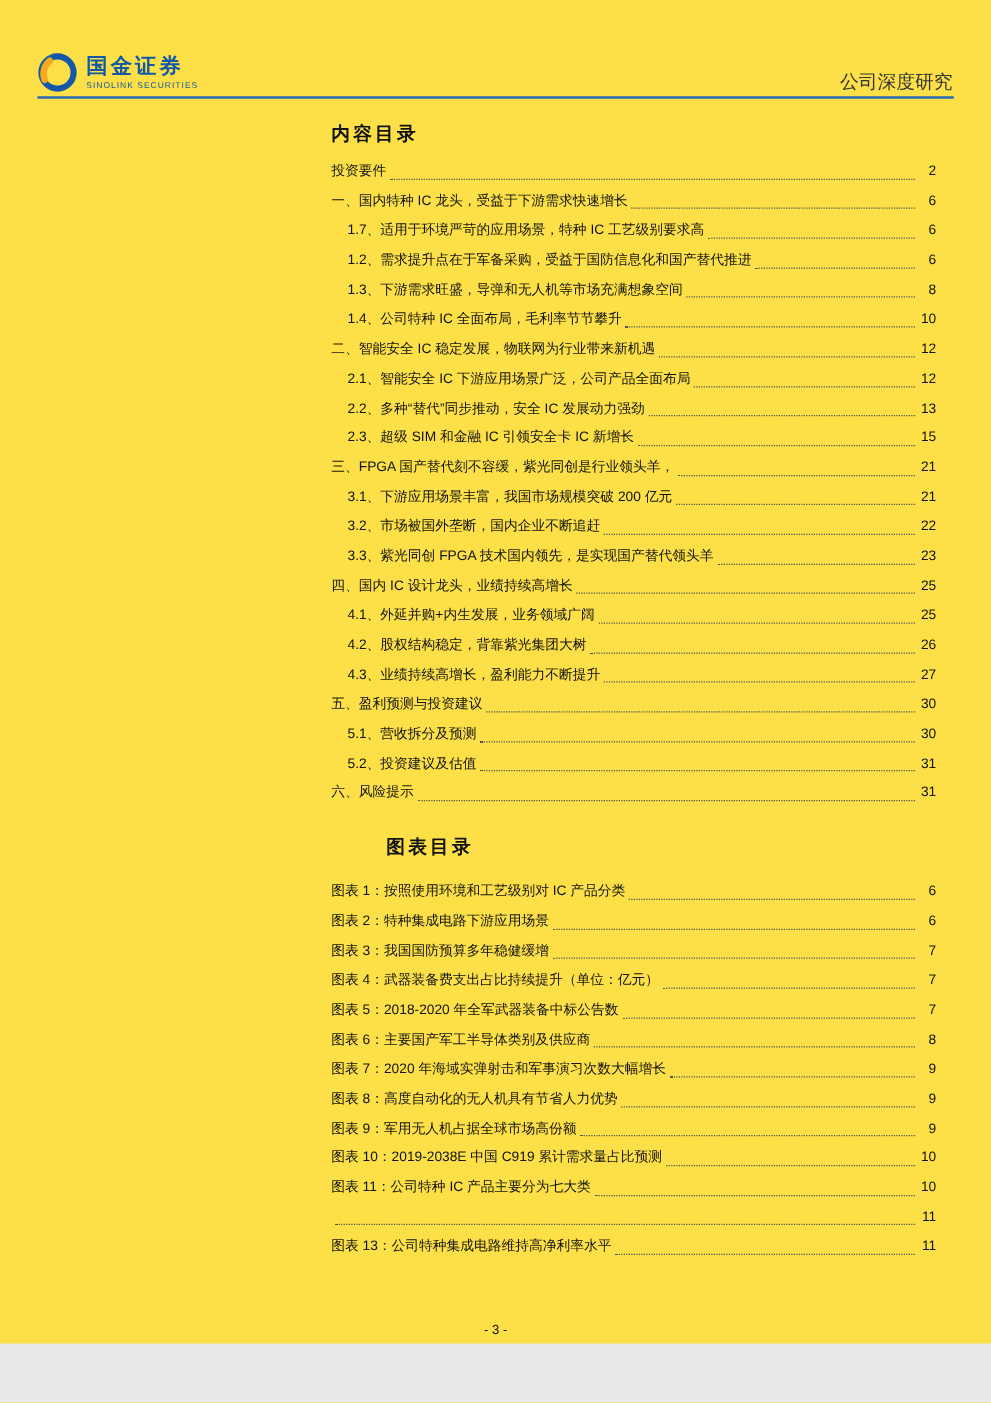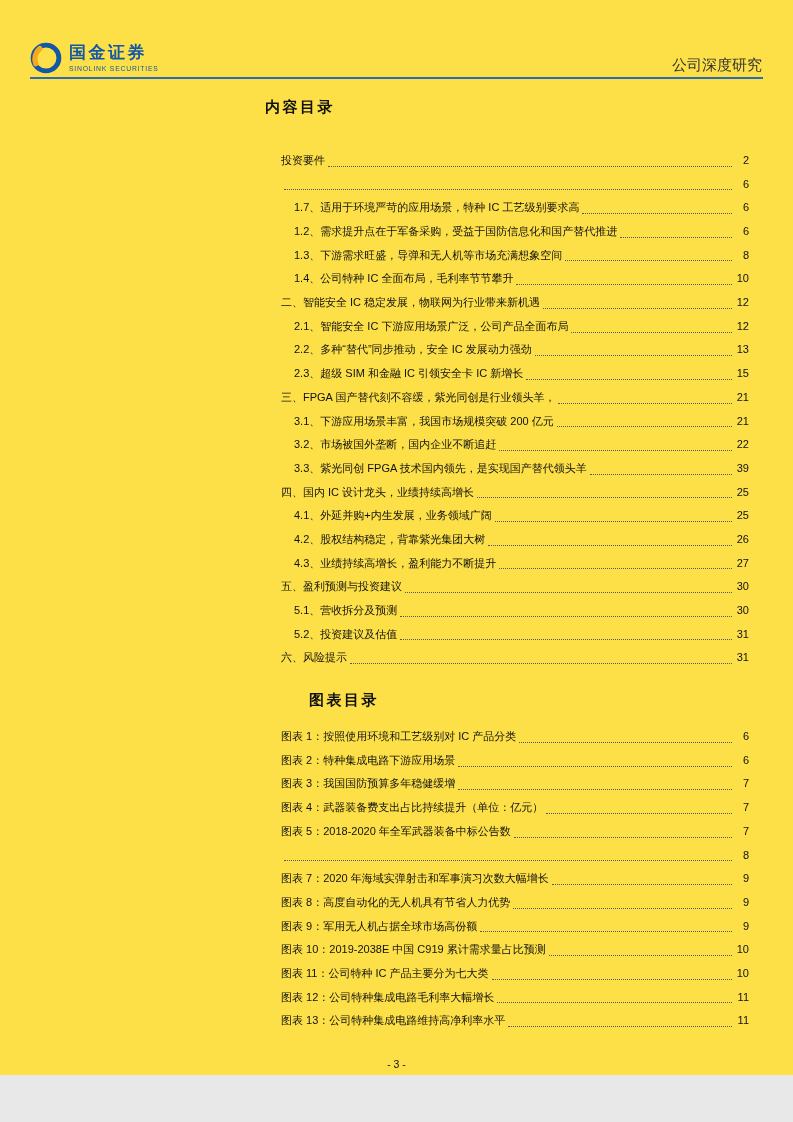--- a/index.html
+++ b/index.html
@@ -16,26 +16,26 @@
   .logo-ring { fill:none; stroke:var(--logo-blue,#1258A7); stroke-width:5.5; }
   .logo-swoosh { fill:none; stroke:var(--logo-yellow,#F7A81F); stroke-width:6; stroke-linecap:round; }
   .brand-text { display:flex; flex-direction:column; line-height:1.1; }
   .brand-cn { font-size:17px; font-weight:bold; color:var(--logo-blue,#1258A7); letter-spacing:2.5px; }
   .brand-en { font-size:6.8px; color:var(--logo-blue,#1258A7); letter-spacing:0.8px; margin-top:2px; }
   .report-type { position:absolute; right:31px; top:56px; font-size:15px; color:#333; }
   .header-line { position:absolute; left:30px; right:30px; top:77px; height:2px; background:var(--accent-blue,#2A6BB5); }
 
   
   .content { position:absolute; left:265px; top:98px; width:484px; }
-  .toc-title { font-size:15px; font-weight:bold; color:#111; letter-spacing:2.5px; margin-bottom:32px; }
+  .toc-title { font-size:15px; font-weight:bold; color:#111; letter-spacing:2.5px; margin-bottom:9px; }
   .toc-title.second { margin-top:21px; margin-bottom:15px;margin-left:44px; }
   .toc-list { display:block; }
   .toc-row {
-    display:flex; align-items:flex-end; line-height:23.7px; height:23.7px;
-    font-size:11px; color:#111; white-space:nowrap; cursor:pointer;margin-left:16px;
+    display:flex; align-items:center; line-height:23.7px; height:23.7px;
+    font-size:11px; color:#111; white-space:nowrap; cursor:pointer;
   }
   .toc-row.lvl1 { padding-left:13px; }
   .toc-label { white-space:nowrap; overflow:hidden; }
   .dots {
     flex:1; min-width:8px; align-self:flex-end;
     border-bottom:1.5px dotted #555; margin:0 2px 6px 3px;
   }
   .pagenum { min-width:15px; text-align:right; font-size:11px; }
 
   
@@ -70,20 +70,21 @@
 
     <div class="toc-title">内容目录</div>
     <div class="toc-list">
 
     <div class="toc-row">
           <span class="toc-label">投资要件</span>
           <span class="dots"></span>
           <span class="pagenum">2</span>
         </div>
         <div class="toc-row">
+          <span class="toc-label">一、国内特种 IC 龙头，受益于下游需求快速增长</span>
           <span class="dots"></span>
           <span class="pagenum">6</span>
         </div>
         <div class="toc-row lvl1">
           <span class="toc-label">1.7、适用于环境严苛的应用场景，特种 IC 工艺级别要求高</span>
           <span class="dots"></span>
           <span class="pagenum">6</span>
         </div>
         <div class="toc-row lvl1">
           <span class="toc-label">1.2、需求提升点在于军备采购，受益于国防信息化和国产替代推进</span>
@@ -131,21 +132,21 @@
           <span class="pagenum">21</span>
         </div>
         <div class="toc-row lvl1">
           <span class="toc-label">3.2、市场被国外垄断，国内企业不断追赶</span>
           <span class="dots"></span>
           <span class="pagenum">22</span>
         </div>
         <div class="toc-row lvl1">
           <span class="toc-label">3.3、紫光同创 FPGA 技术国内领先，是实现国产替代领头羊</span>
           <span class="dots"></span>
-          <span class="pagenum">39</span>
+          <span class="pagenum">23</span>
         </div>
         <div class="toc-row">
           <span class="toc-label">四、国内 IC 设计龙头，业绩持续高增长</span>
           <span class="dots"></span>
           <span class="pagenum">25</span>
         </div>
         <div class="toc-row lvl1">
           <span class="toc-label">4.1、外延并购+内生发展，业务领域广阔</span>
           <span class="dots"></span>
           <span class="pagenum">25</span>
@@ -204,20 +205,21 @@
           <span class="toc-label">图表 4：武器装备费支出占比持续提升（单位：亿元）</span>
           <span class="dots"></span>
           <span class="pagenum">7</span>
         </div>
         <div class="toc-row">
           <span class="toc-label">图表 5：2018-2020 年全军武器装备中标公告数</span>
           <span class="dots"></span>
           <span class="pagenum">7</span>
         </div>
         <div class="toc-row">
+          <span class="toc-label">图表 6：主要国产军工半导体类别及供应商</span>
           <span class="dots"></span>
           <span class="pagenum">8</span>
         </div>
         <div class="toc-row">
           <span class="toc-label">图表 7：2020 年海域实弹射击和军事演习次数大幅增长</span>
           <span class="dots"></span>
           <span class="pagenum">9</span>
         </div>
         <div class="toc-row">
           <span class="toc-label">图表 8：高度自动化的无人机具有节省人力优势</span>
@@ -233,21 +235,20 @@
           <span class="toc-label">图表 10：2019-2038E 中国 C919 累计需求量占比预测</span>
           <span class="dots"></span>
           <span class="pagenum">10</span>
         </div>
         <div class="toc-row">
           <span class="toc-label">图表 11：公司特种 IC 产品主要分为七大类</span>
           <span class="dots"></span>
           <span class="pagenum">10</span>
         </div>
         <div class="toc-row">
-          <span class="toc-label">图表 12：公司特种集成电路毛利率大幅增长</span>
           <span class="dots"></span>
           <span class="pagenum">11</span>
         </div>
         <div class="toc-row">
           <span class="toc-label">图表 13：公司特种集成电路维持高净利率水平</span>
           <span class="dots"></span>
           <span class="pagenum">11</span>
         </div>
       </div>
 

